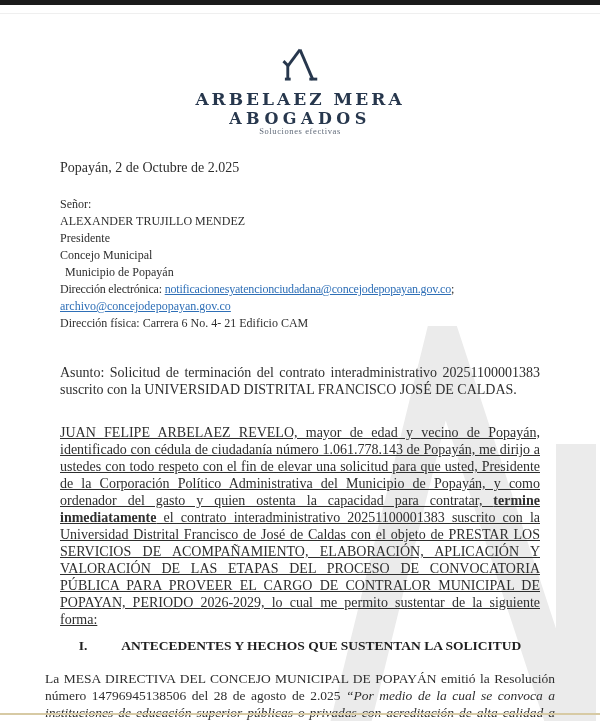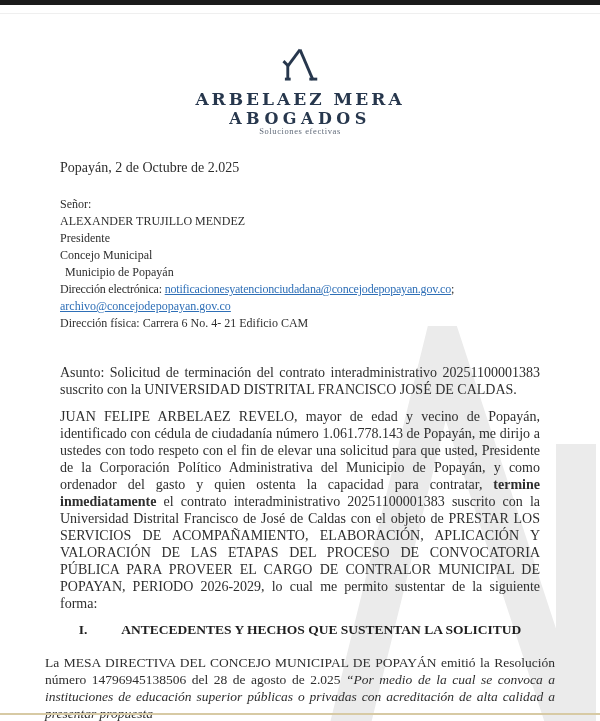--- a/index.html
+++ b/index.html
@@ -79,23 +79,24 @@
     color: var(--link-blue);
     text-decoration: underline;
     cursor: pointer;
   }
   .subject {
     margin-top: 32px;
     font-size: 14px; line-height: 17px;
     text-align: justify;
   }
   .body-par {
-    margin-top: 10px;
+    margin-top: 26px;
     font-size: 14px; line-height: 17px;
     text-align: justify;
+    text-decoration: underline;
   }
   .body-par strong { font-weight: bold; }
   .section-heading {
     margin-top: 9px;
     font-size: 13.5px; line-height: 17px;
     font-weight: bold;
     text-align: center;
     color: #1f1f1f;
   }
   .section-heading .numeral { margin-right: 34px; }

